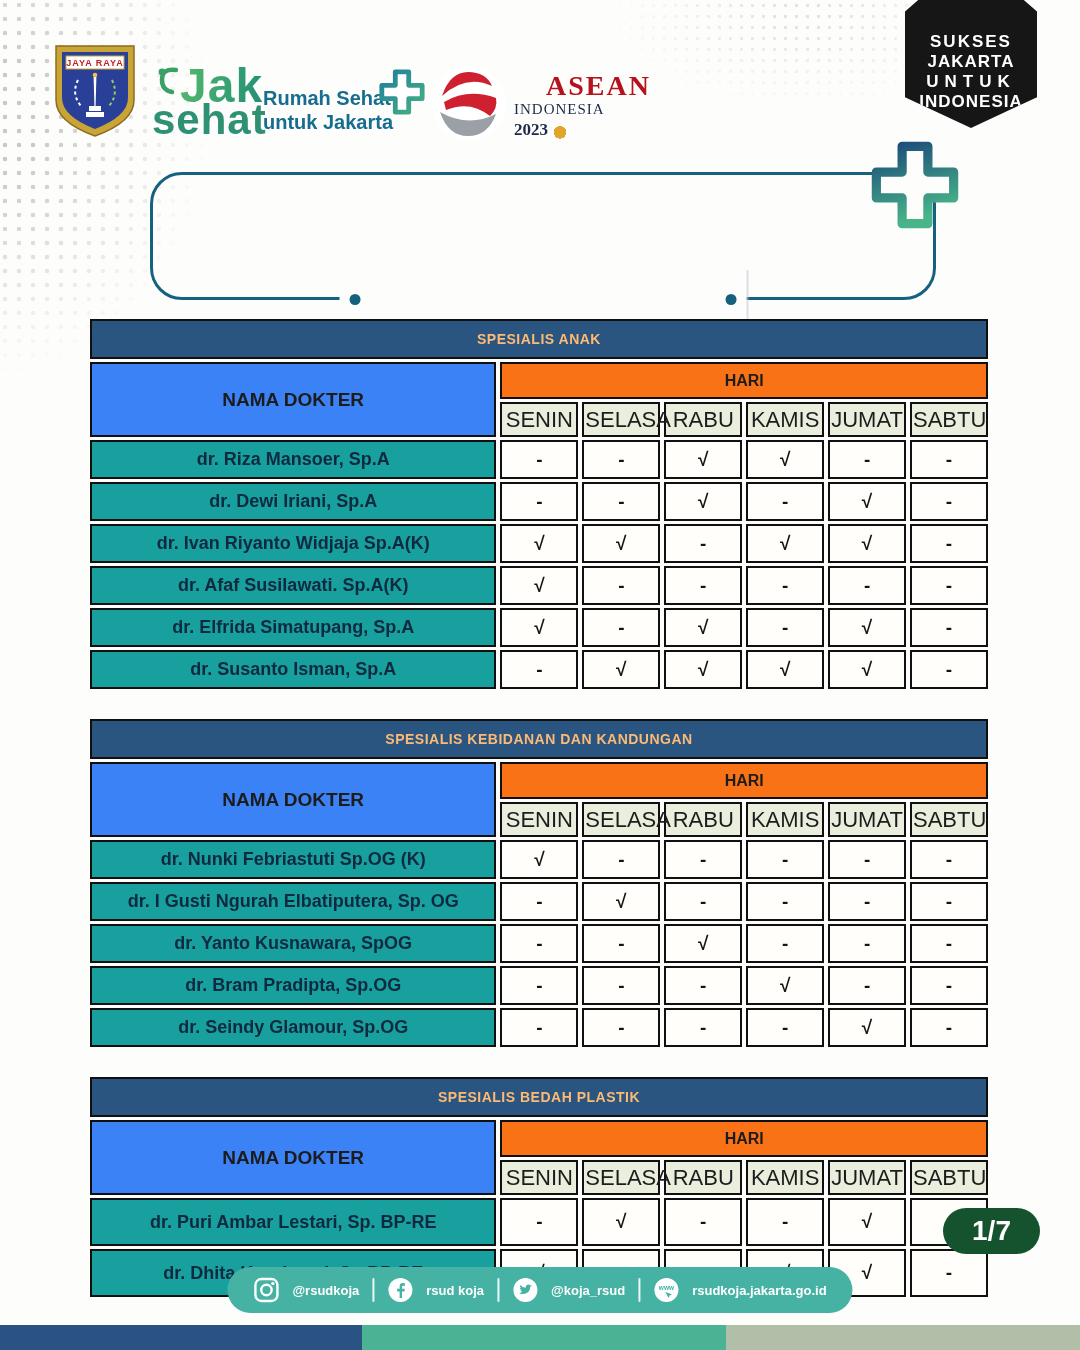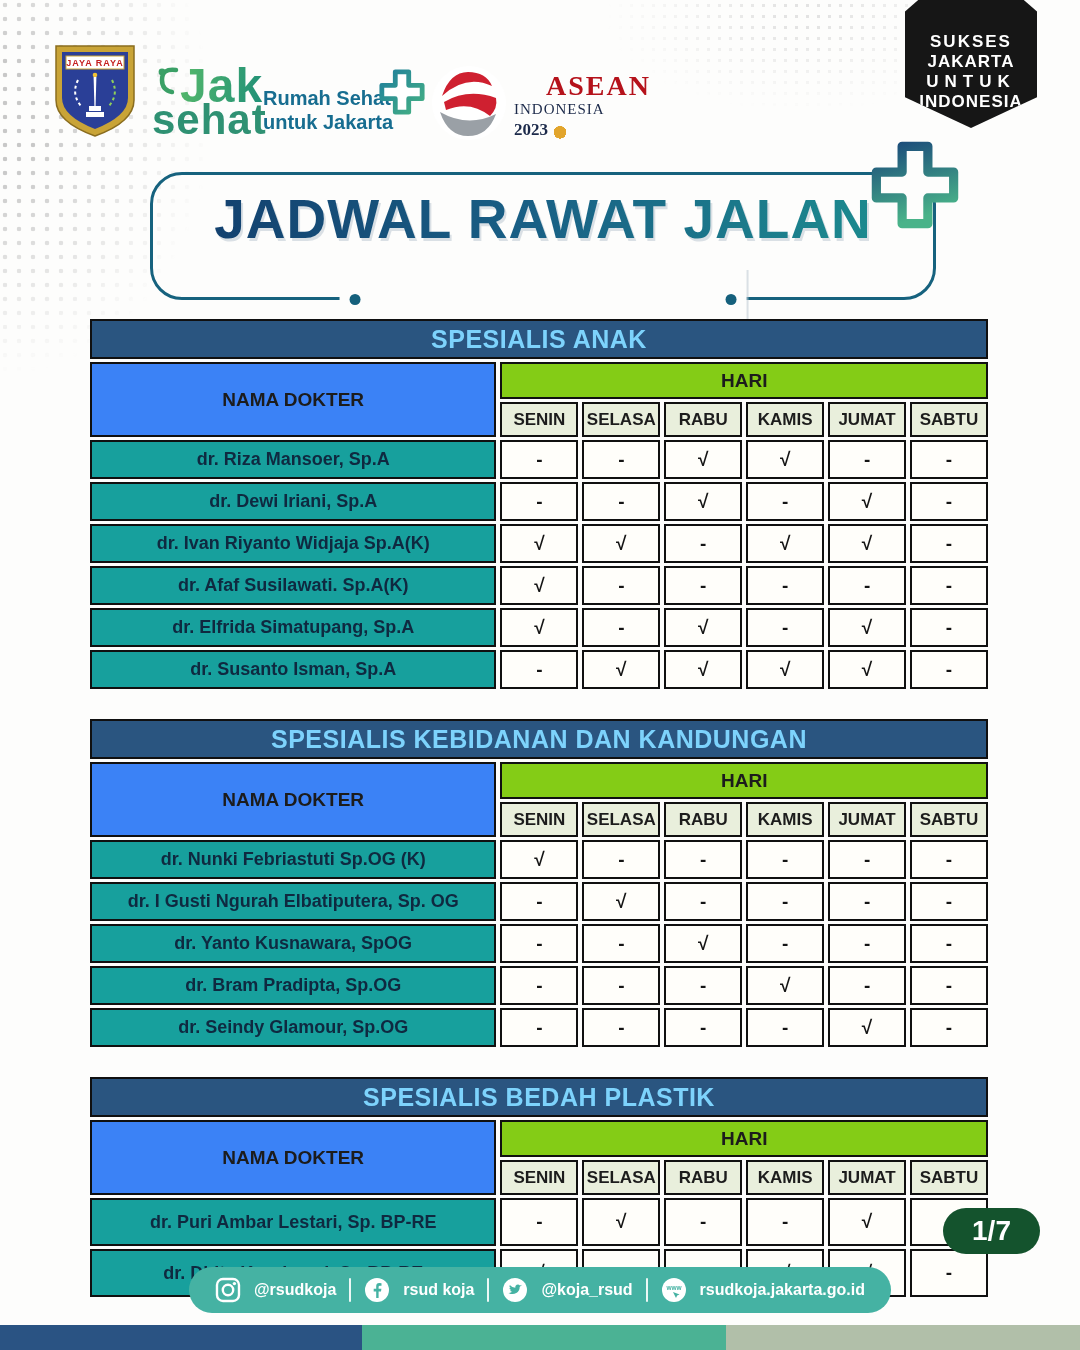--- a/index.html
+++ b/index.html
@@ -65,39 +65,39 @@
     background:#fdfdfc;padding:0 10px;display:flex;align-items:center;gap:16px;
   }
   .title-l2 .dot{width:11px;height:11px;border-radius:50%;background:#15607c;flex:0 0 auto;
     filter:none;}
   .title-cross{position:absolute;right:-28px;top:-36px;}
   
   .tables{position:absolute;left:86px;top:316px;width:906px;}
   table.sched{border-collapse:separate;border-spacing:4px 3px;width:100%;table-layout:fixed;margin-bottom:24px;}
   table.sched td{border:2px solid #101010;text-align:center;vertical-align:middle;}
   col.c-name{width:46.5%;}
-  .t-title{background:#2a5580;color:#7dd3fc;font-weight:bold;font-size:25px;height:34px;letter-spacing:.5px;}
+  .t-title{background:#2a5580;color:#fdba74;font-weight:bold;font-size:14px;height:34px;letter-spacing:.5px;}
   .t-nama{background:#3b82f6;font-weight:bold;font-size:19px;color:#1c1c1c;}
-  .t-hari{background:#84cc16;font-weight:bold;font-size:19px;height:31px;color:#1c1c1c;}
-  .t-day{background:#e9efdc;font-weight:bold;font-size:17px;height:29px;color:#1c1c1c;}
+  .t-hari{background:#f97316;font-weight:bold;font-size:16px;height:31px;color:#1c1c1c;}
+  .t-day{background:#e9efdc;font-weight:normal;font-size:22px;height:29px;color:#1c1c1c;}
   .t-doc{background:#17a09d;color:#0f2940;font-weight:bold;font-size:18px;height:33px;}
   .t-mark{background:#fffefa;color:#141414;font-weight:bold;font-size:19px;}
   table.tall .t-doc{height:42px;}
   
   .page-pill{
     position:absolute;left:943px;top:1208px;width:97px;height:46px;border-radius:23px;
     background:#14532d;color:#fff;font-size:28px;font-weight:bold;
     display:flex;align-items:center;justify-content:center;
   }
   .footer-pill{
     position:absolute;left:50%;top:1267px;transform:translateX(-50%);
     height:46px;border-radius:23px;background:#45b2a3;color:#fff;
     display:flex;align-items:center;gap:13px;padding:0 26px;white-space:nowrap;
   }
-  .footer-pill .handle{font-size:16px;font-weight:bold;}
+  .footer-pill .handle{font-size:13px;font-weight:bold;}
   .footer-pill .sep{width:2px;height:24px;background:rgba(255,255,255,.9);border-radius:1px;}
   .footer-pill svg{display:block;}
   .bar{position:absolute;bottom:0;height:25px;}
   .bar.b-blue{left:0;width:362px;background:#2a5383;}
   .bar.b-teal{left:362px;width:364px;background:#4bb294;}
   .bar.b-sage{left:726px;width:354px;background:#b1bfa9;}
 </style>
 </head>
 <body>
 
@@ -163,21 +163,20 @@
 </div>
 
 <div class="badge">
   <div class="b1">SUKSES</div>
   <div class="b2">JAKARTA</div>
   <div class="b3">UNTUK</div>
   <div class="b4">INDONESIA</div>
 </div>
 
 <div class="title-box">
-  <div class="title-l1">JADWAL RAWAT JALAN</div>
   <div class="title-l2">
     <span class="dot"></span>
     <span>RSUD KOJA</span>
     <span class="dot"></span>
   </div>
   <div class="title-cross">
     <svg width="92" height="92" viewBox="0 0 100 100">
       <defs>
           <linearGradient id="gt" x1="0" y1="0" x2="0.3" y2="1">
         <stop offset="0" stop-color="#1b4a7a"></stop>

